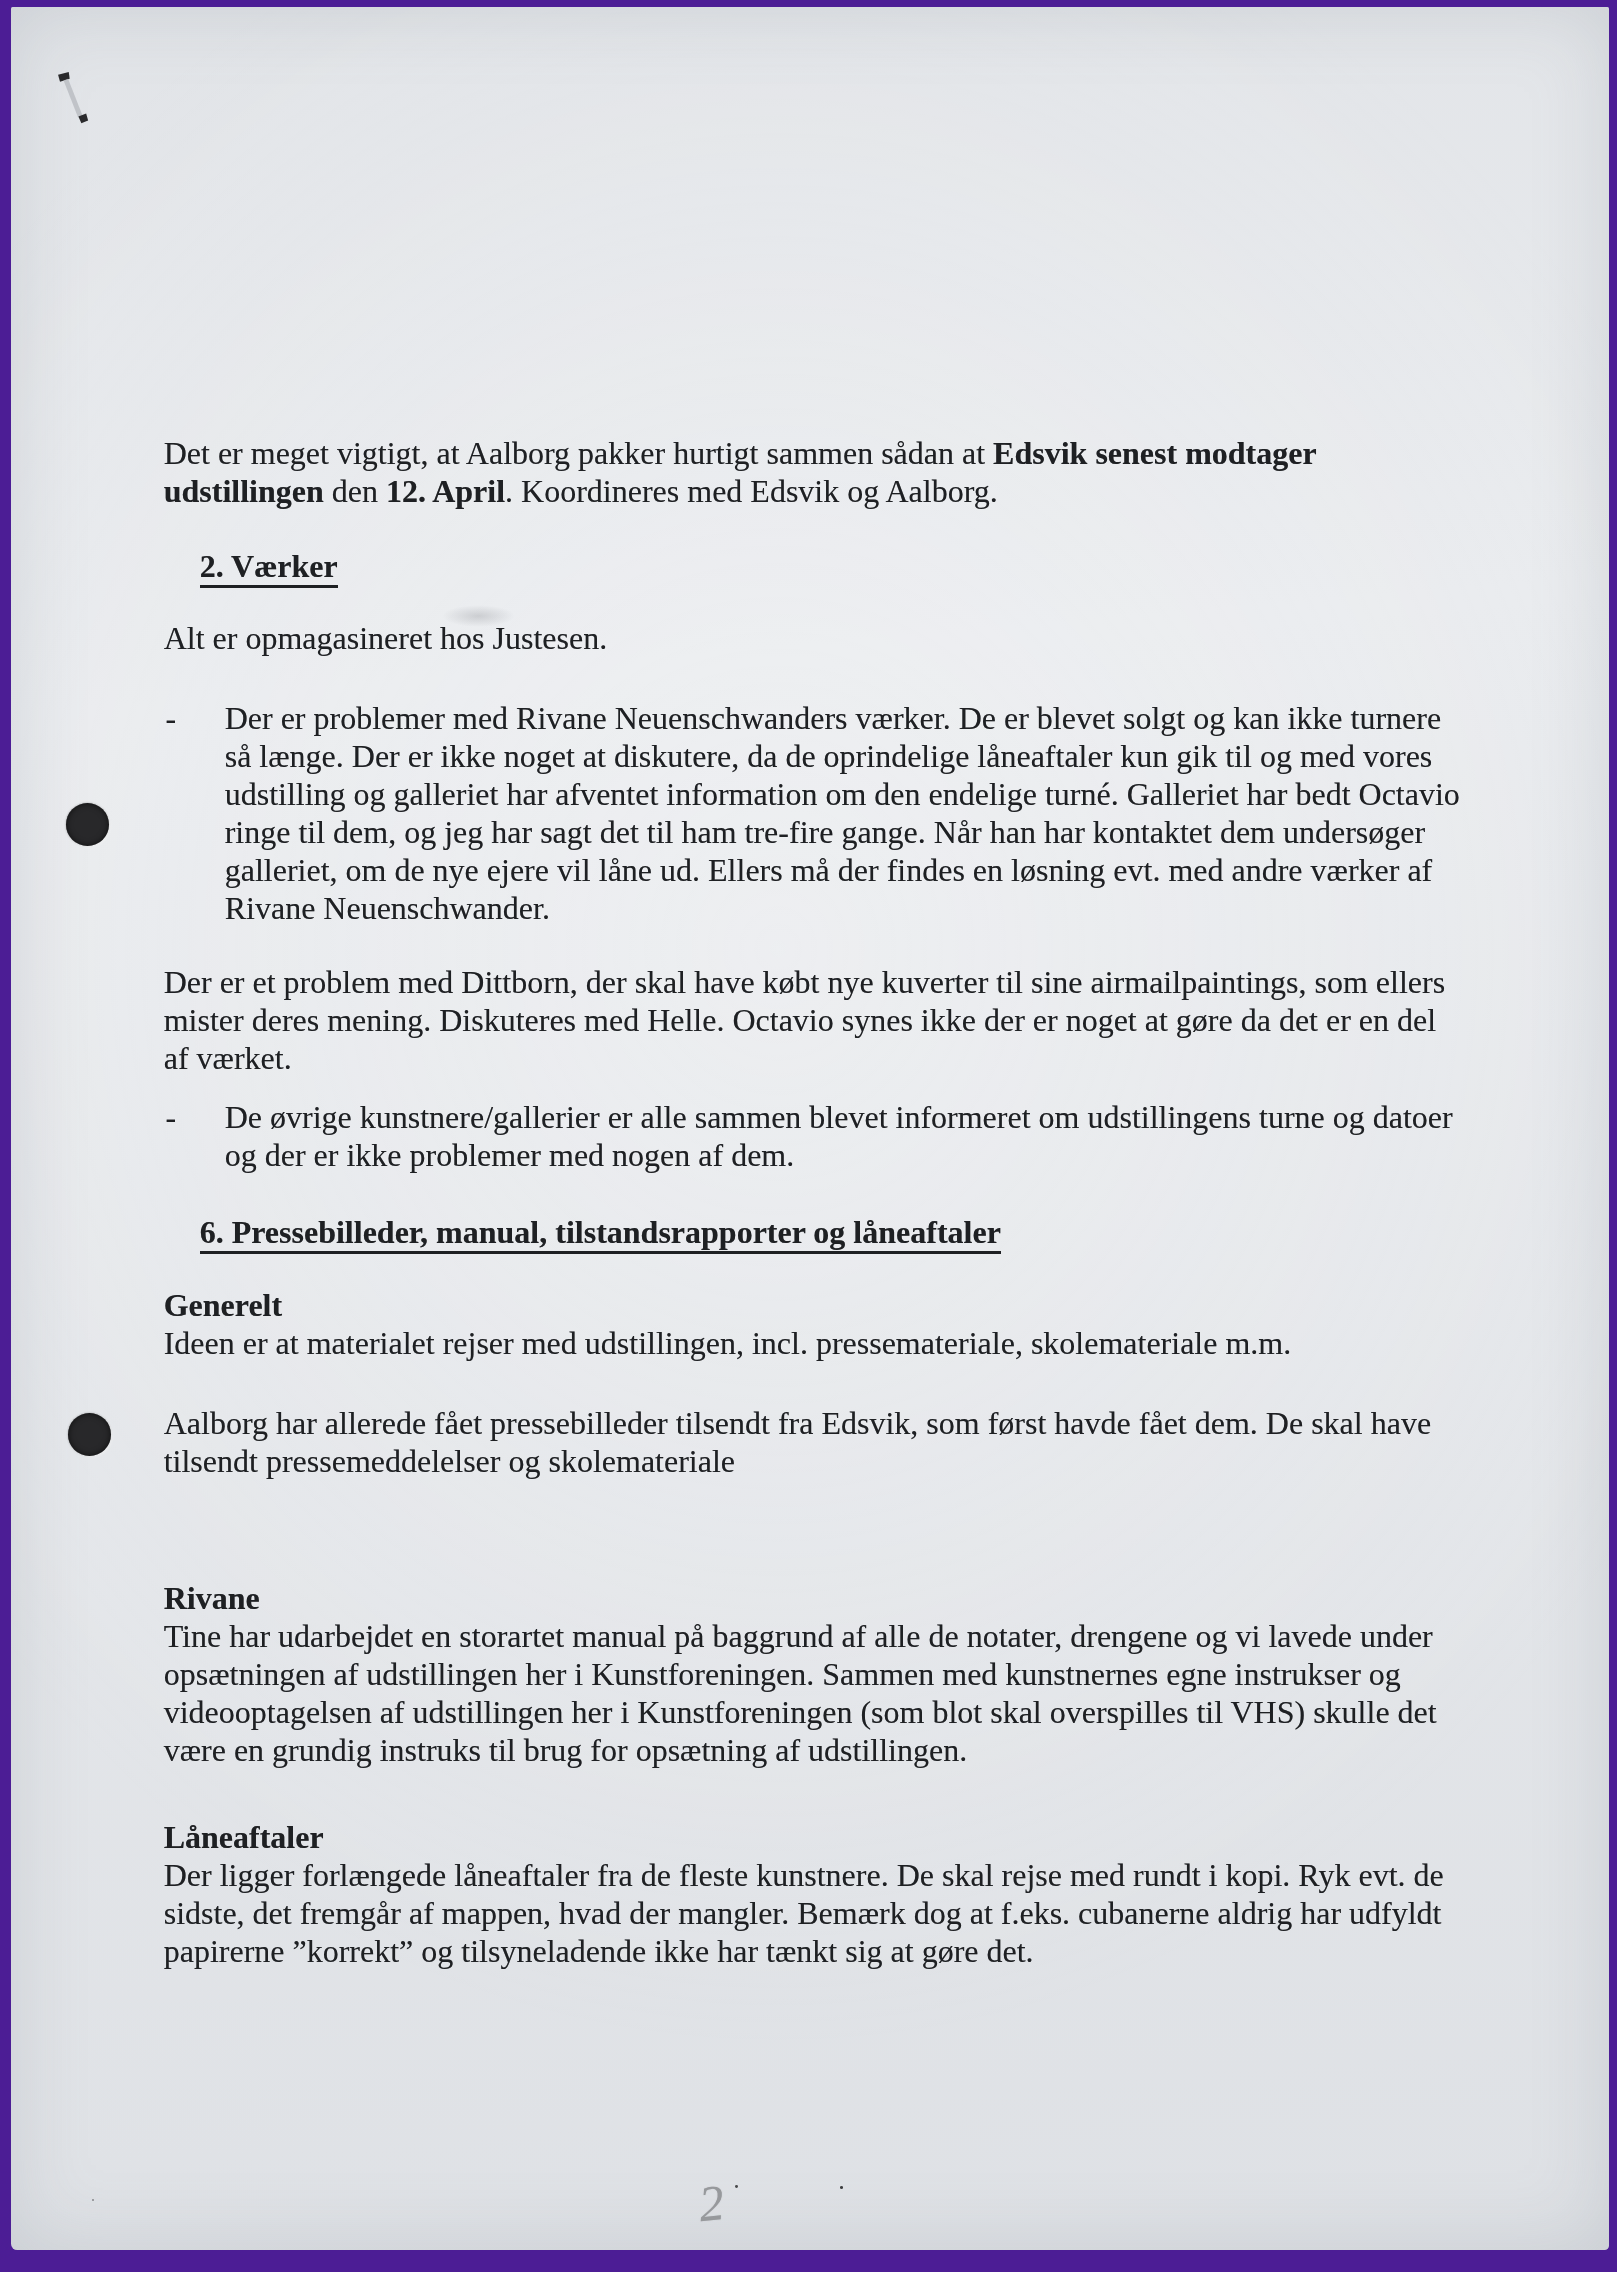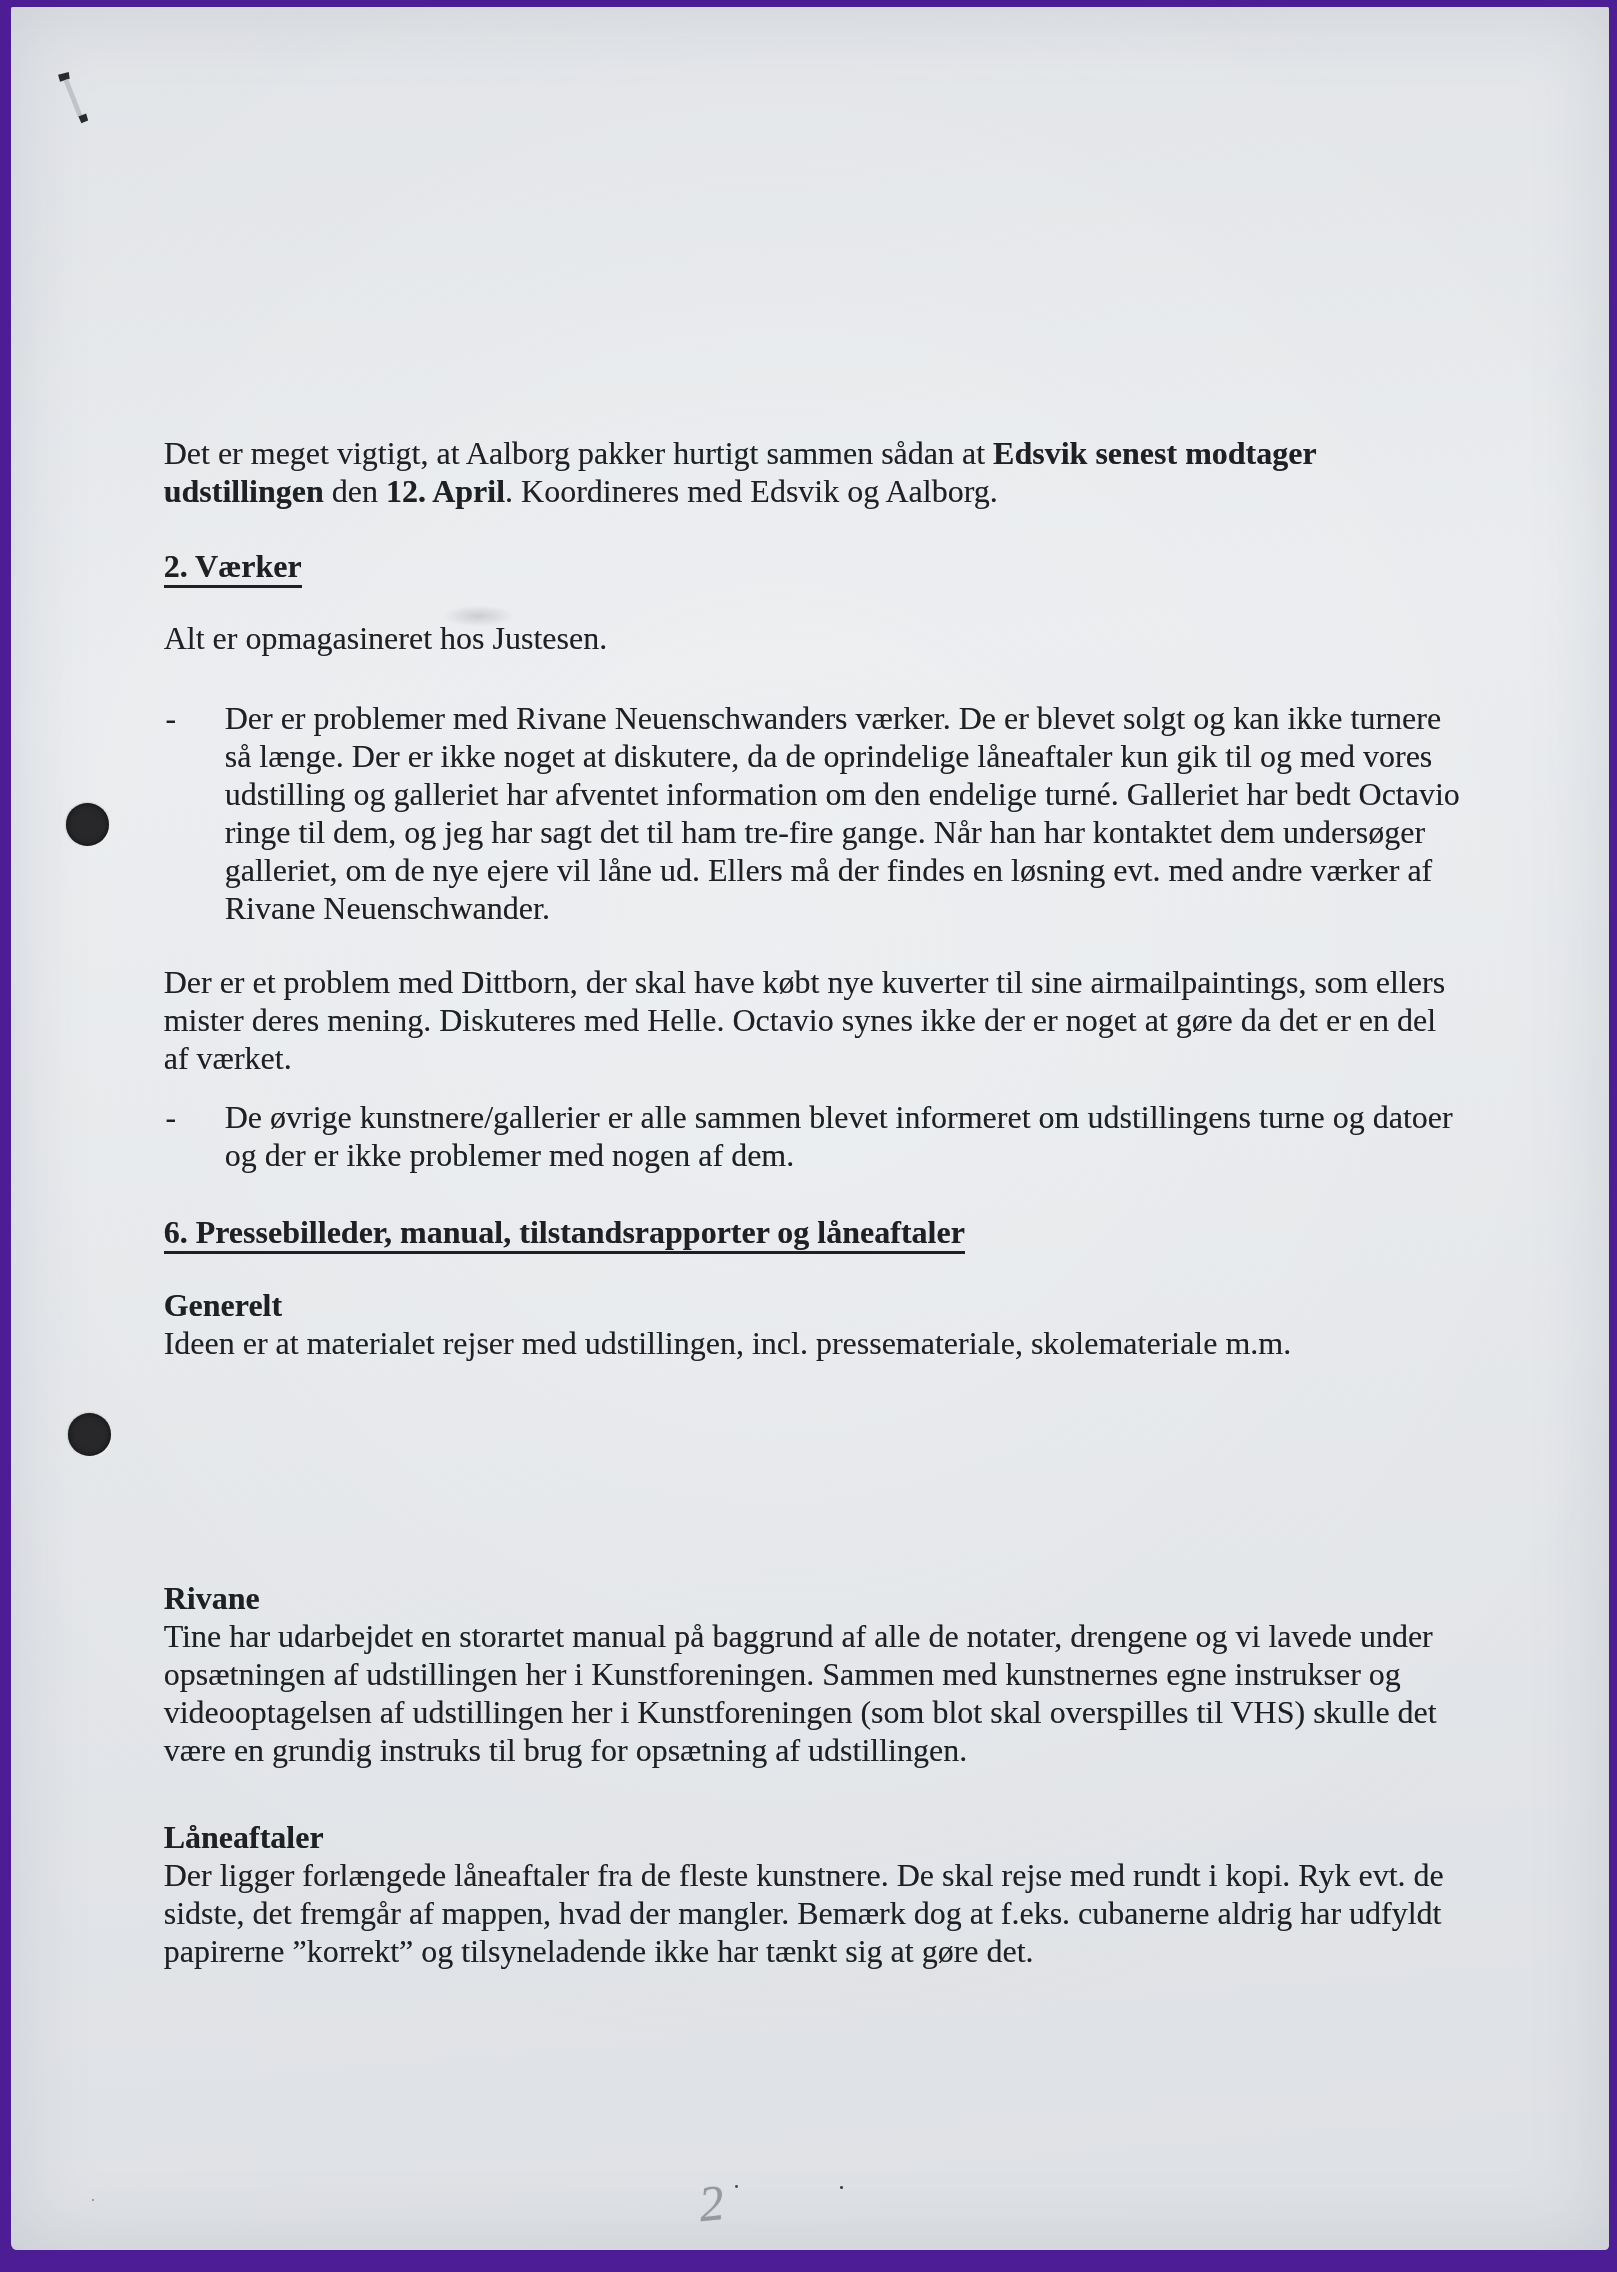--- a/index.html
+++ b/index.html
@@ -32,20 +32,21 @@
     line-height:38px;
     text-shadow:0 0 0.5px rgba(30,32,36,0.45);
   }
 
   .block { position:absolute; left:0; width:100%; }
 
   .h-main { font-weight:bold; }
   .h-main .u {
     border-bottom:3.4px solid #1e2023;
     padding-bottom:1.5px;
+    margin-left:36px;
   }
 
   .subhead { font-weight:bold; }
 
   .bullet { padding-left:61px; box-sizing:border-box; }
   .bullet .dash { position:absolute; left:1.9px; top:0; }
 
   b { font-weight:bold; }
 
   .pencil {
@@ -127,20 +128,21 @@
       <div class="block h-main" style="top:1206px">
         <span class="u">6. Pressebilleder, manual, tilstandsrapporter og låneaftaler</span>
       </div>
 
       <div class="block" style="top:1279px">
         <div class="subhead">Generelt</div>
         <div>Ideen er at materialet rejser med udstillingen, incl. pressemateriale, skolemateriale m.m.</div>
       </div>
 
       <div class="block" style="top:1397px">
+        <div>Aalborg har allerede fået pressebilleder tilsendt fra Edsvik, som først havde fået dem. De skal have tilsendt pressemeddelelser og skolemateriale</div>
       </div>
 
       <div class="block" style="top:1572px">
         <div class="subhead">Rivane</div>
         <div>Tine har udarbejdet en storartet manual på baggrund af alle de notater, drengene og vi lavede under opsætningen af udstillingen her i Kunstforeningen. Sammen med kunstnernes egne instrukser og videooptagelsen af udstillingen her i Kunstforeningen (som blot skal overspilles til VHS) skulle det være en grundig instruks til brug for opsætning af udstillingen.</div>
       </div>
 
       <div class="block" style="top:1811px">
         <div class="subhead">Låneaftaler</div>
         <div>Der ligger forlængede låneaftaler fra de fleste kunstnere. De skal rejse med rundt i kopi. Ryk evt. de sidste, det fremgår af mappen, hvad der mangler. Bemærk dog at f.eks. cubanerne aldrig har udfyldt papirerne ”korrekt” og tilsyneladende ikke har tænkt sig at gøre det.</div>

